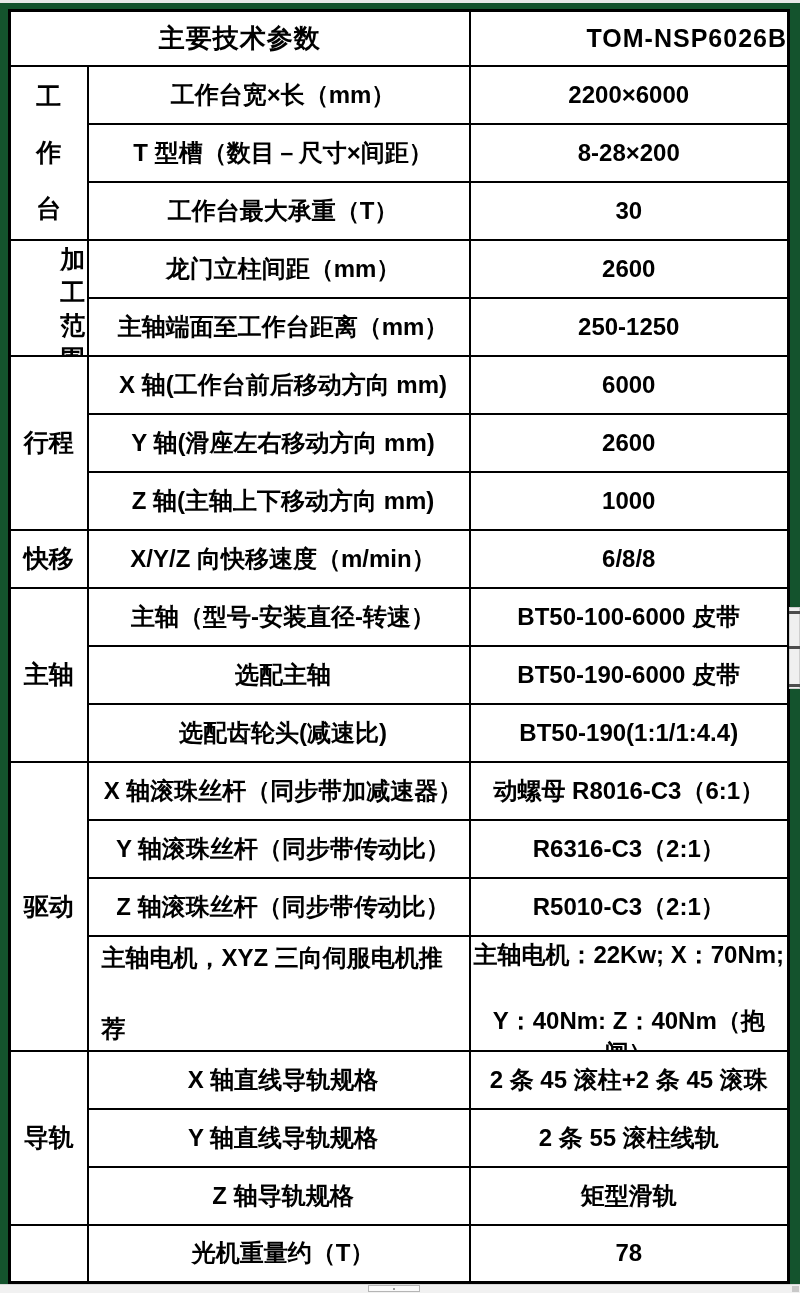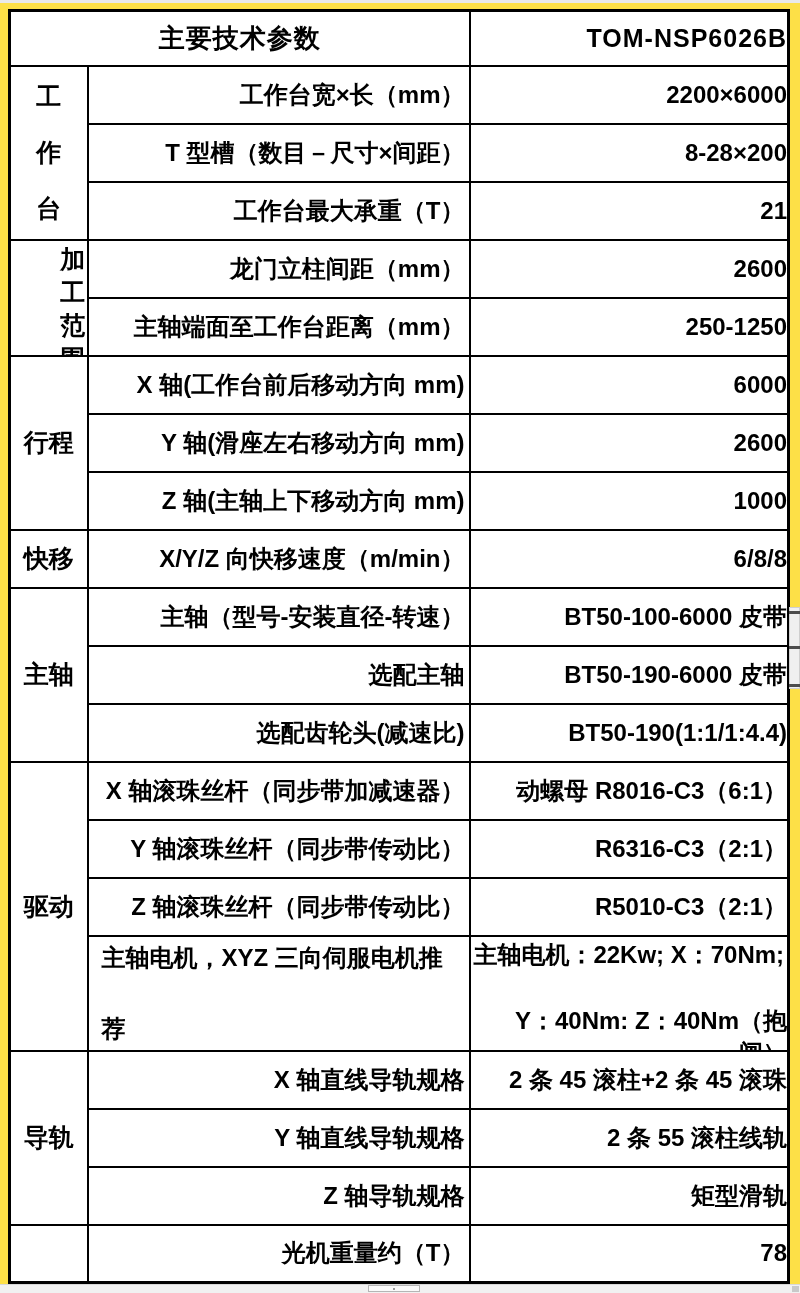--- a/index.html
+++ b/index.html
@@ -6,21 +6,21 @@
     margin: 0;
     padding: 0;
     background: #ffffff;
     font-family: "Liberation Sans", "DejaVu Sans", sans-serif;
     color: #000;
   }
   .screen {
     position: relative;
     width: 800px;
     height: 1293px;
-    background: #fde047;
+    background: #14532d;
     overflow: hidden;
   }
   .top-edge {
     position: absolute;
     left: 0; top: 0;
     width: 800px; height: 3px;
     background: #e9e9e9;
   }
   table.spec-table {
     position: absolute;
@@ -60,27 +60,27 @@
   }
   .group-stack {
     display: flex;
     flex-direction: column;
     justify-content: space-around;
     align-items: center;
   }
   .group-stack.h3 { height: 168px; }
   .group-stack.h2 { height: 110px; padding-left: 48px; }
   .label-cell {
-    text-align: right;
+    text-align: center;
     font-size: 24px;
     padding-left: 13px;
     padding-right: 4px;
   }
   .value-cell {
-    text-align: right;
+    text-align: center;
     font-size: 24px;
   }
   .two-line {
     display: flex;
     flex-direction: column;
     justify-content: space-around;
     height: 108px;
     gap: 34px;
   }
   .two-line.left { align-items: flex-start; }
@@ -160,21 +160,21 @@
       </td>
       <td class="label-cell">工作台宽×长（mm）</td>
       <td class="value-cell">2200×6000</td>
     </tr>
     <tr class="row-single">
       <td class="label-cell">T 型槽（数目－尺寸×间距）</td>
       <td class="value-cell">8-28×200</td>
     </tr>
     <tr class="row-single">
       <td class="label-cell">工作台最大承重（T）</td>
-      <td class="value-cell">21</td>
+      <td class="value-cell">30</td>
     </tr>
 
     <tr class="row-single">
       <td class="group-cell" rowspan="2">
         <div class="group-stack h2">
           <span>加工</span>
           <span>范围</span>
         </div>
       </td>
       <td class="label-cell">龙门立柱间距（mm）</td>

